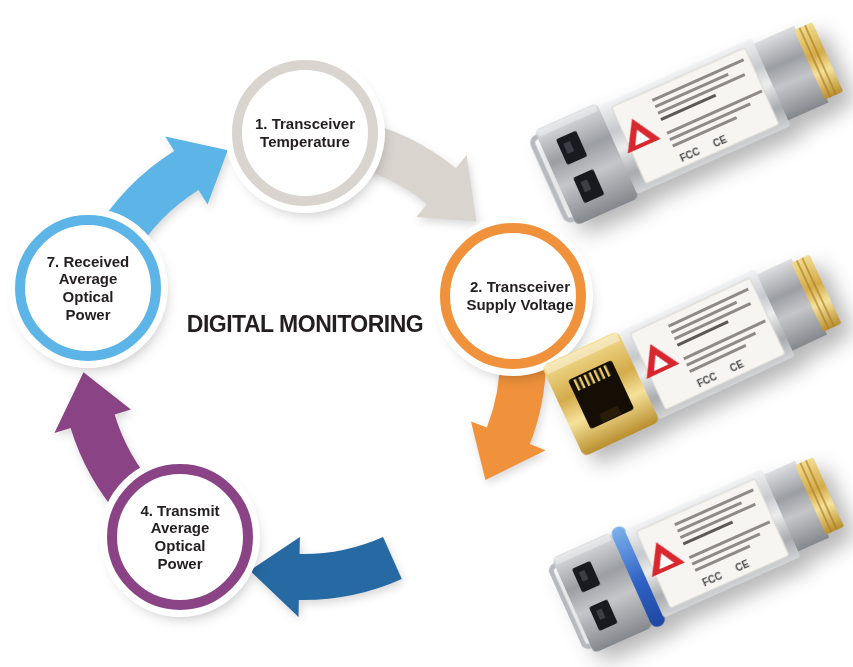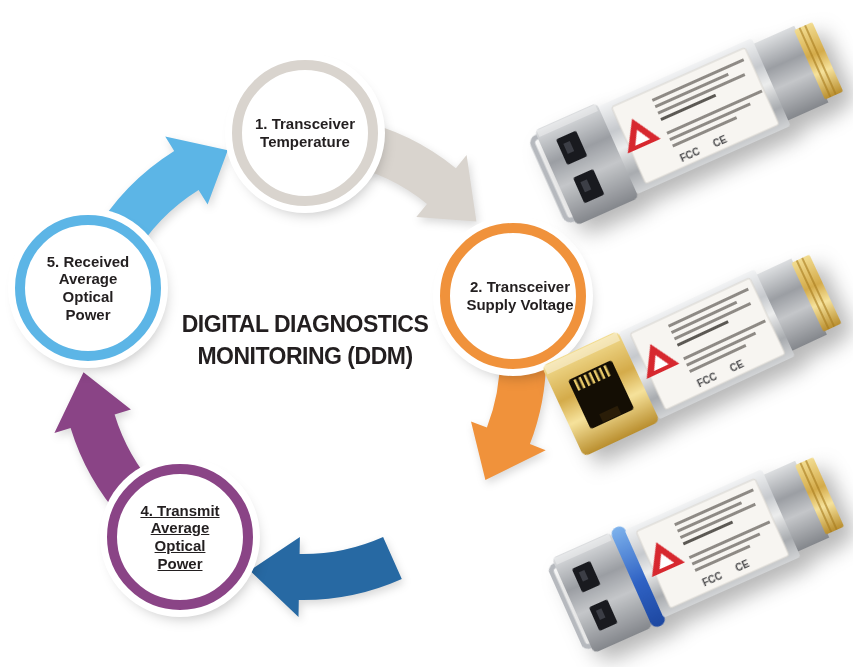--- a/index.html
+++ b/index.html
@@ -13,21 +13,21 @@
   .node{
     position:absolute;width:126px;height:126px;border:10px solid #f9a8d4;border-radius:50%;
     background:#ffffff;display:flex;align-items:center;justify-content:center;
     box-shadow:0 0 0 7px #ffffff, 4px 8px 14px rgba(0,0,0,.25);
     text-align:center;color:#231f20;font-weight:bold;font-size:15px;line-height:1.18;
   }
   .node .lbl{display:block;}
   .n1{left:232px;top:60px;}  .n1 .lbl{width:112px;}
   .n2{left:440px;top:223px;} .n2 .lbl{width:112px;}
   .n3{left:357px;top:459px;} .n3 .lbl{width:110px;}
-  .n4{left:107px;top:464px;} .n4 .lbl{width:100px;text-decoration:underline;}
+  .n4{left:107px;top:464px;} .n4 .lbl{width:100px;}
   .n5{left:15px; top:215px;} .n5 .lbl{width:100px;}
   
   .title{
     position:absolute;left:160px;top:308px;width:290px;text-align:center;
     color:#231f20;font-weight:bold;font-size:23px;line-height:1.4;letter-spacing:-0.5px;
   }
   
   .photo{position:absolute;filter:drop-shadow(8px 14px 10px rgba(0,0,0,.28));}
   .photo svg{display:block;width:100%;height:100%;}
   .p1{left:533px;top:64px;width:310px;height:110px;transform:rotate(-24deg);}
@@ -80,26 +80,25 @@
   <div class="node n1" style="border-color: rgb(217, 212, 206);">
     <span class="lbl">1. Transceiver Temperature</span>
   </div>
   <div class="node n2" style="border-color: rgb(240, 146, 59); justify-content: flex-end;">
     <span class="lbl">2. Transceiver Supply Voltage</span>
   </div>
   <div class="node n4" style="border-color: rgb(138, 68, 134);">
     <span class="lbl">4. Transmit Average Optical Power</span>
   </div>
   <div class="node n5" style="border-color: rgb(92, 181, 230);">
-    <span class="lbl">5. Received Average Optical Power</span>
+    <span class="lbl">7. Received Average Optical Power</span>
   </div>
 
   <div class="title">
-    <div>DIGITAL DIAGNOSTICS</div>
-    <div>MONITORING (DDM)</div>
+    <div>DIGITAL MONITORING</div>
   </div>
 
   <div class="photo p1">
     <svg viewBox="0 0 310 110">
       <rect x="3" y="10" width="18" height="90" rx="6" fill="none" stroke="#b6b9be" stroke-width="5"></rect>
       <rect x="10" y="3" width="68" height="104" rx="5" fill="url(#metDark)"></rect>
       <rect x="12" y="4" width="64" height="7" fill="rgba(255,255,255,.35)"></rect>
       <rect x="26" y="20" width="22" height="28" rx="2" fill="#191a1f"></rect>
       <rect x="26" y="62" width="22" height="28" rx="2" fill="#191a1f"></rect>
       <rect x="31" y="27" width="7" height="11" fill="#3c3e46"></rect>

